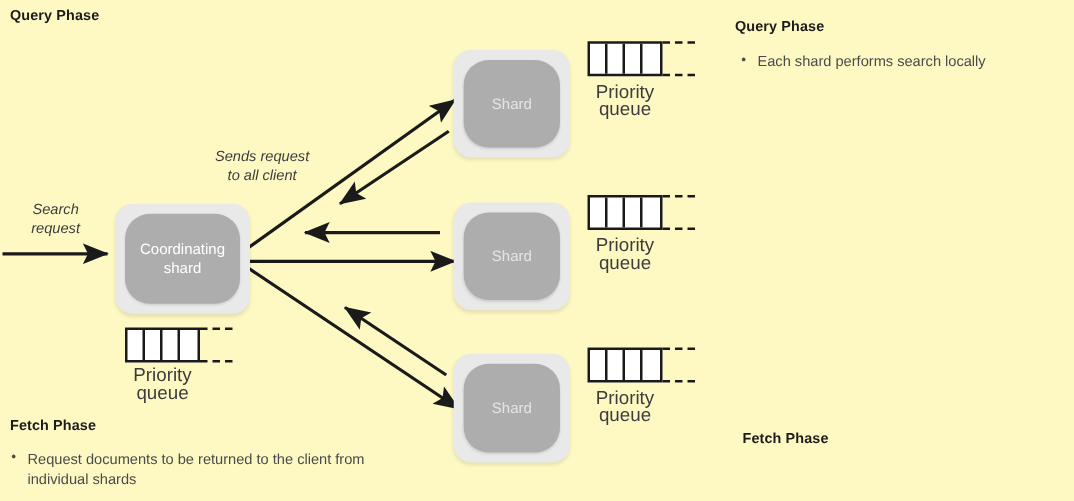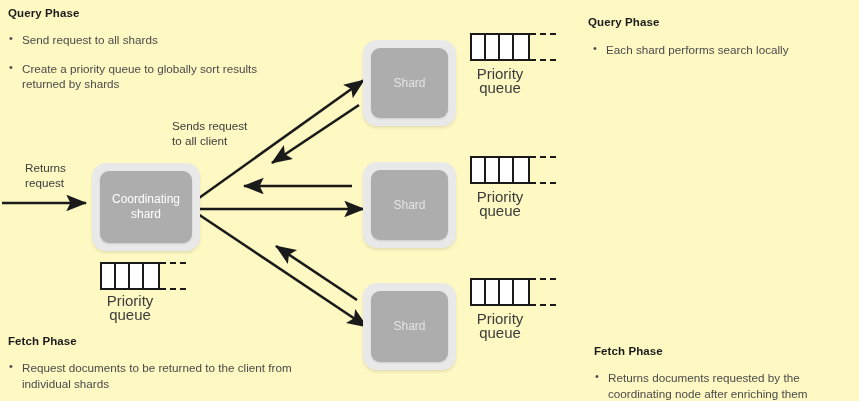--- a/index.html
+++ b/index.html
@@ -59,21 +59,21 @@
     border-radius: 14px;
     box-shadow: 0 2px 3px rgba(0,0,0,0.10);
   }
   .node-inner {
     position: absolute;
     left: 8px;
     top: 8px;
     right: 8px;
     bottom: 8px;
     background: #adadad;
-    border-radius: 9px;
+    border-radius: 20px;
     display: flex;
     align-items: center;
     justify-content: center;
     text-align: center;
     color: #ffffff;
     font-size: 12px;
     line-height: 15px;
     box-shadow: 0 1px 2px rgba(0,0,0,0.12);
   }
   .node-inner.shard-label { color: #e4e4e4; }
@@ -110,24 +110,26 @@
     text-align: center;
     font-size: 15px;
     line-height: 14px;
     color: #3c3c3c;
     white-space: nowrap;
   }
 
   
   .diagram-label {
     position: absolute;
+    text-align: center;
     font-size: 11.7px;
     line-height: 15px;
     color: #3c3c3c;
     white-space: nowrap;
+    font-style: italic;
   }
 
   
   #arrows {
     position: absolute;
     left: 0;
     top: 0;
     width: 859px;
     height: 401px;
     pointer-events: none;
@@ -155,45 +157,38 @@
 
     <line x1="352" y1="186" x2="244" y2="186" stroke="#1a1a1a" stroke-width="2.6" marker-end="url(#ah)"></line>
 
     <line x1="192" y1="210" x2="367" y2="327" stroke="#1a1a1a" stroke-width="2.6" marker-end="url(#ah)"></line>
 
     <line x1="357" y1="300" x2="276" y2="246" stroke="#1a1a1a" stroke-width="2.6" marker-end="url(#ah)"></line>
   </svg>
 
   <div class="phase-heading" style="left:8px; top:7px;">Query Phase</div>
 
-  <ul class="bullet-list" style="left:8px; top:32px; width:250px;">
-    <li>Send request to all shards</li>
-    <li>Create a priority queue to globally sort results returned by shards</li>
-  </ul>
 
   <div class="phase-heading" style="left:8px; top:335px;">Fetch Phase</div>
 
   <ul class="bullet-list" style="left:8px; top:360px; width:290px;">
     <li>Request documents to be returned to the client from individual shards</li>
   </ul>
 
   <div class="phase-heading" style="left:588px; top:16px;">Query Phase</div>
 
   <ul class="bullet-list" style="left:592px; top:42px; width:262px;">
     <li>Each shard performs search locally</li>
   </ul>
 
   <div class="phase-heading" style="left:594px; top:345px;">Fetch Phase</div>
 
-  <ul class="bullet-list" style="left:594px; top:370px; width:256px;">
-    <li>Returns documents requested by the coordinating node after enriching them</li>
-  </ul>
 
   <div class="diagram-label" style="left:25px; top:160px;">
-    <div>Returns</div>
+    <div>Search</div>
     <div>request</div>
   </div>
 
   <div class="diagram-label" style="left:172px; top:118px;">
     <div>Sends request</div>
     <div>to all client</div>
   </div>
 
   <div class="node-outer" style="left:92px; top:163px; width:92px; height:88px;padding-left:16px;">
     <div class="node-inner">

